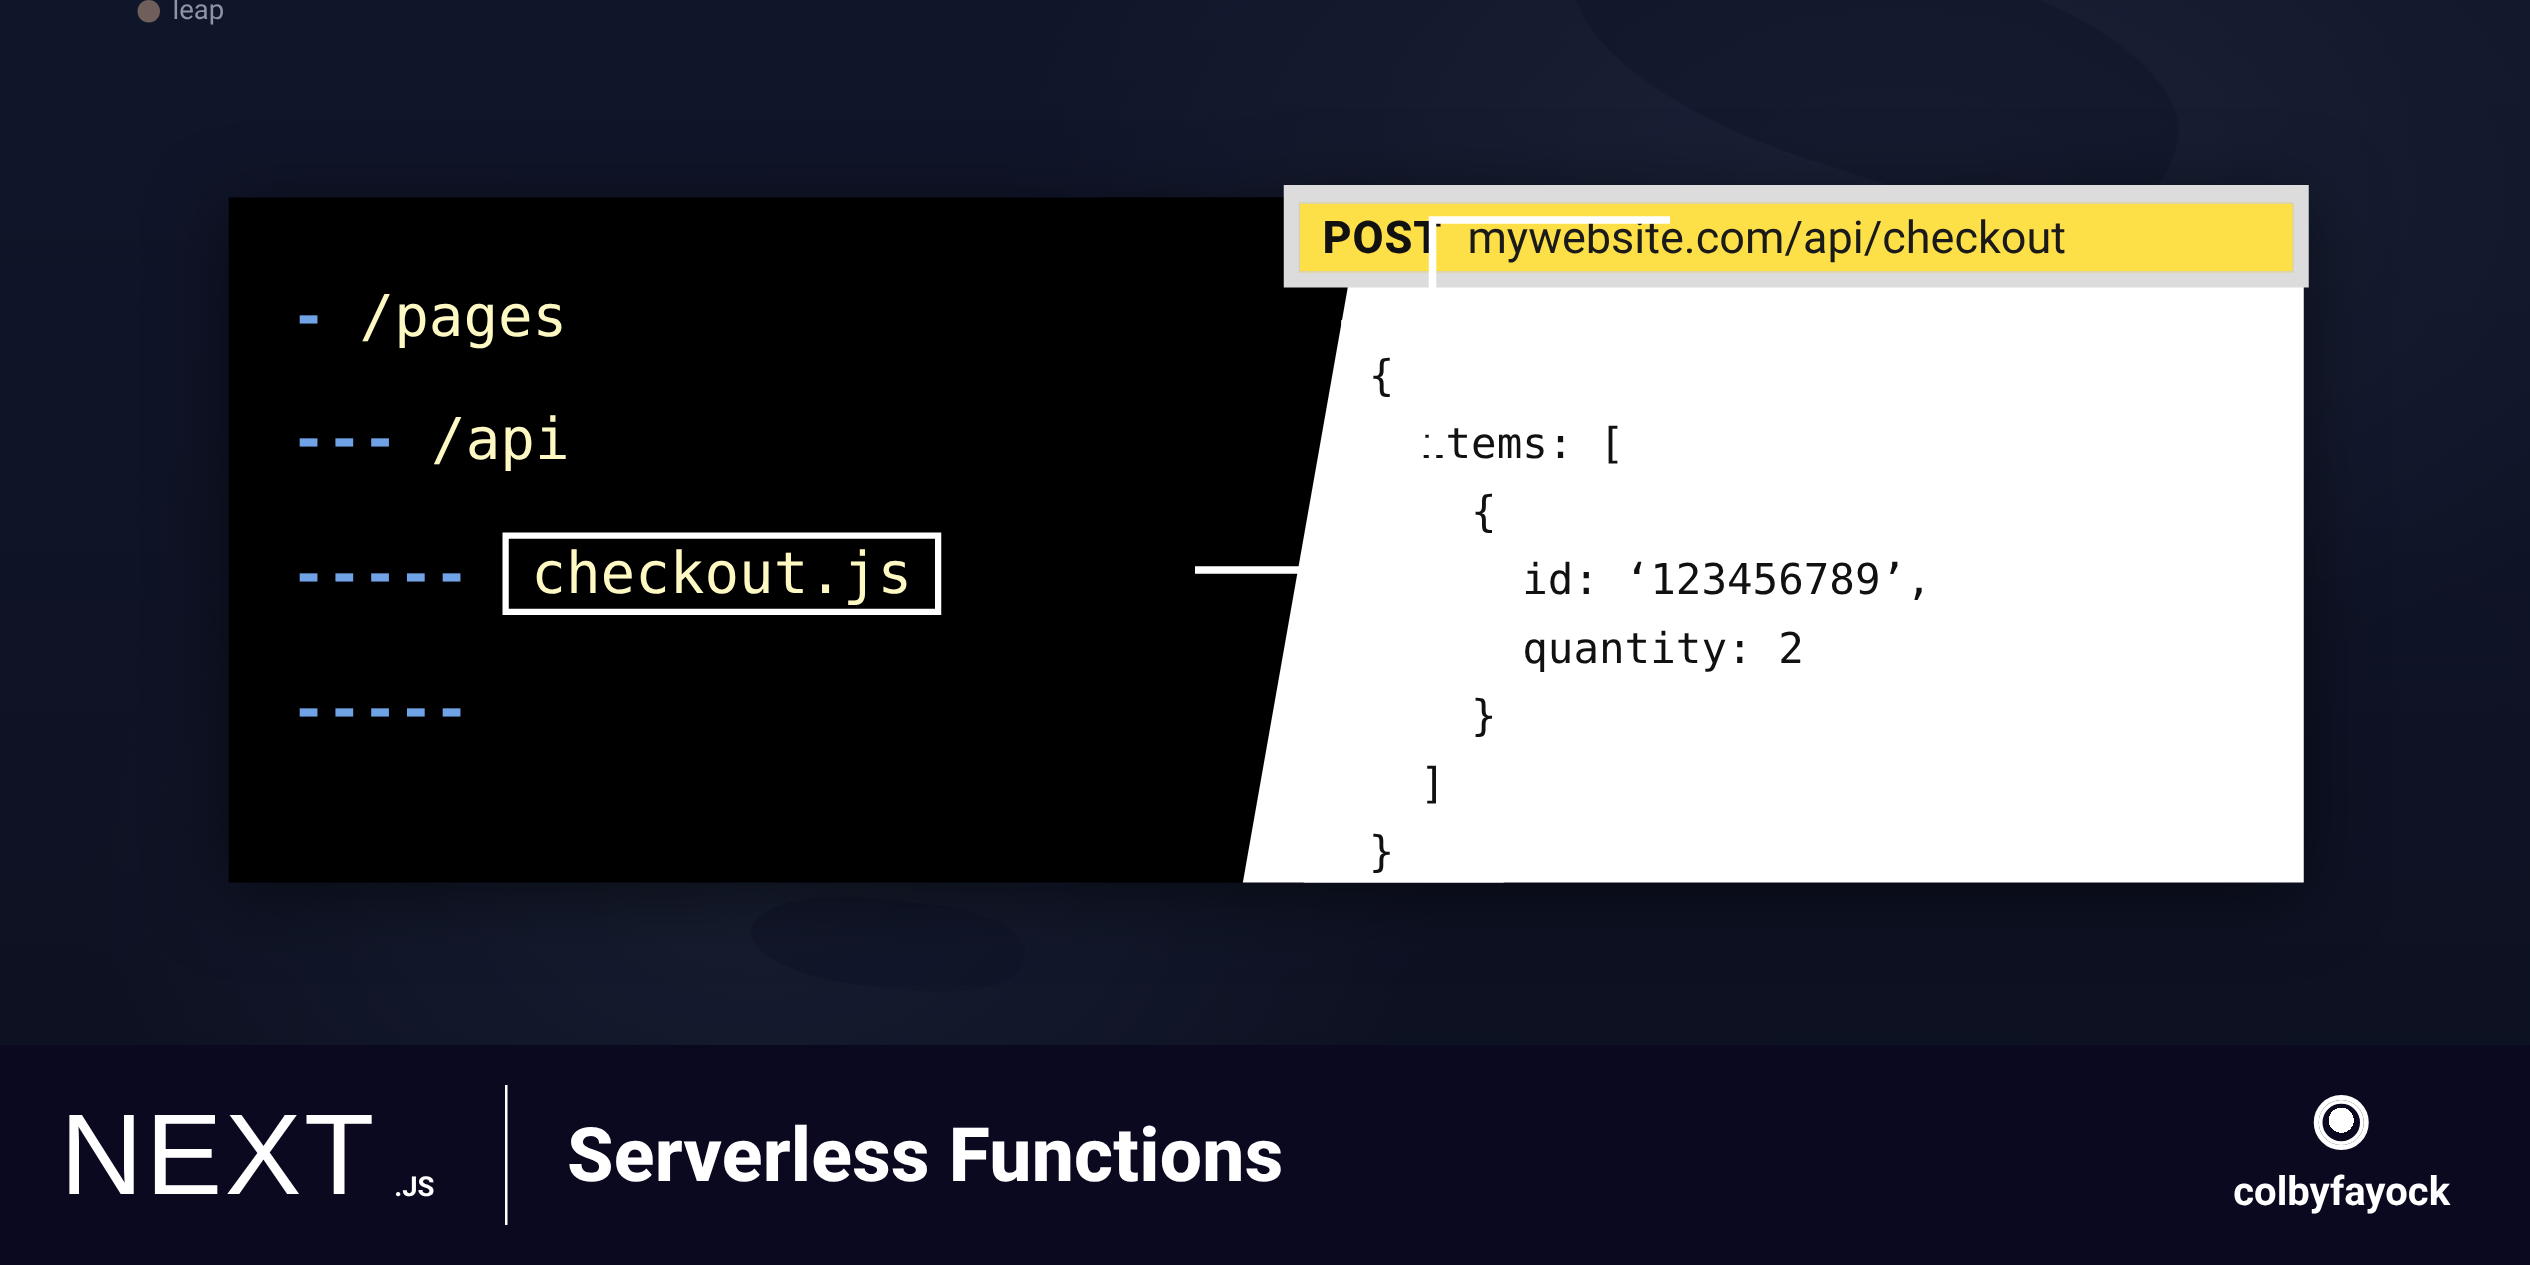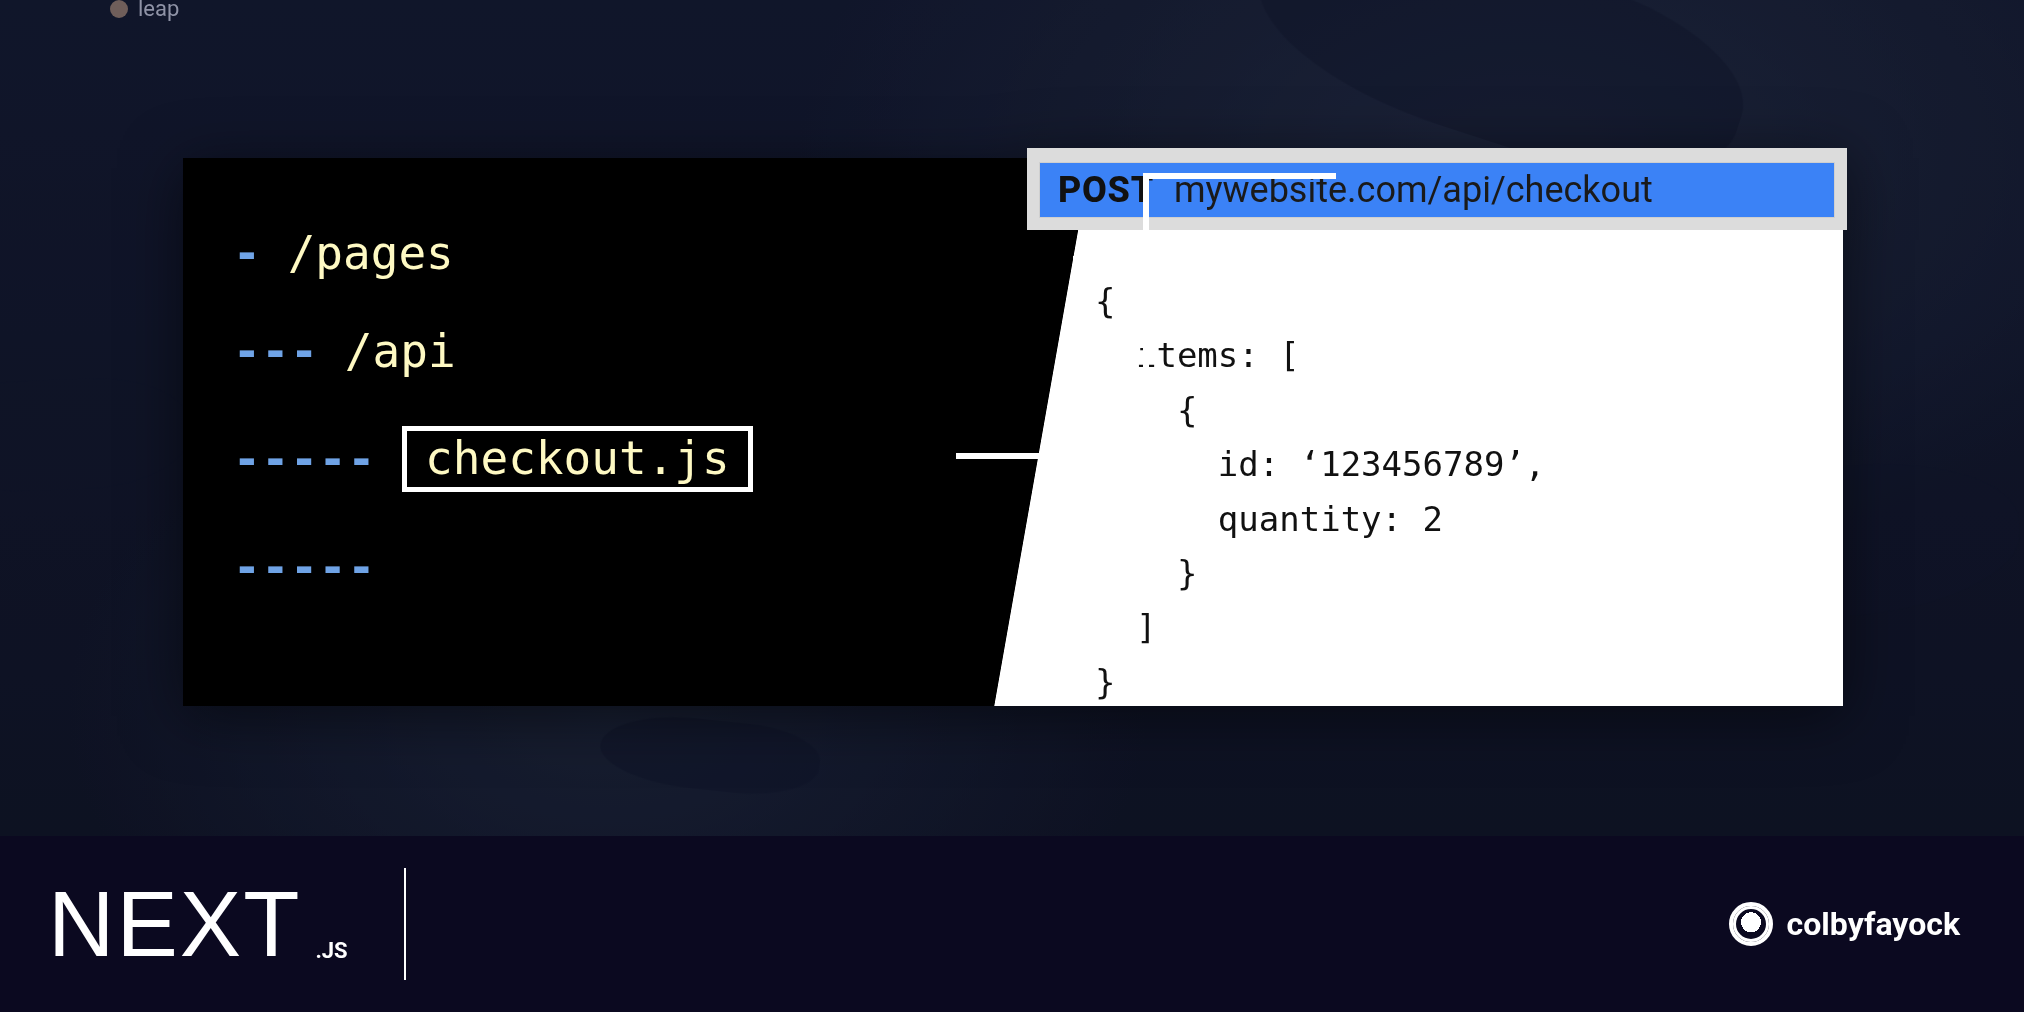--- a/index.html
+++ b/index.html
@@ -86,21 +86,21 @@
     background: linear-gradient(100deg, #000 0 49.8%, #fff 50% 100%);
   }
   .browser {
     position: absolute;
     left: -16px; right: -4px; top: -10px;
     background: #dcdcdc;
     padding: 14px 12px 12px 12px;
   }
   .addr {
     display:flex; align-items:center; gap: 20px;
-    background: #3b82f6;
+    background: #fde047;
     border: 1px solid #cfcfcf;
     padding: 6px 18px 6px 18px;
     font-size: 36px;
   }
   .addr .method { font-weight: 800; color:#111; letter-spacing:.02em;}
   .addr .url { color:#1a1a1a; }
   .resp {
     position:absolute; left: 30px; right: 24px; top: 98px; bottom: 20px;
     background:#fff;
     padding: 18px 22px 18px 22px;
@@ -129,21 +129,21 @@
     align-items: center;
     gap: 28px;
     padding: 0 64px 0 48px;
     color: #fff;
   }
   .nextlogo { display:flex; align-items:flex-end; gap:14px; }
   .nextlogo .mark { font-family: Arial, sans-serif; font-weight: 400; font-size: 92px; letter-spacing: 2px; position:relative; }
   .nextlogo .suffix { font-size: 22px; font-weight: 700; margin-left: 0; margin-bottom: 14px; }
   .divider { width: 2px; height: 112px; background: #fff; margin: 0 20px 0 28px; }
   .title { font-size: 60px; font-weight: 800; letter-spacing: .2px; }
-  .author { margin-left: auto; display:flex; align-items:center; gap: 14px; font-size: 32px; font-weight:700; }
+  .author { margin-left: auto; display:flex; align-items:center; gap: 14px; font-size: 32px; font-weight:700;flex-direction:column; }
   .astro {
     width: 44px; height: 44px; border-radius: 50%;
     border: 4px solid #fff;
     display:flex; align-items:center; justify-content:center;
     position: relative;
     background: radial-gradient(circle at 50% 45%, #fff 0 10px, transparent 10px);
   }
   .astro::before{
     content:"";
     position:absolute; width:30px; height:30px; border-radius:50%;
@@ -211,17 +211,18 @@
     <path d="M 0 284 L 190 284 L 190 4 L 380 4" fill="none" stroke="#ffffff" stroke-width="6" stroke-linecap="square"></path>
   </svg>
 </div>
 
 <div class="footer">
   <div class="nextlogo">
     <span class="mark">NEXT</span>
     <span class="suffix">.JS</span>
   </div>
   <div class="divider"></div>
+  <div class="title">Serverless Functions</div>
   <div class="author">
     <span class="astro"></span>
     <span>colbyfayock</span>
   </div>
 </div>
 
 </body></html>

